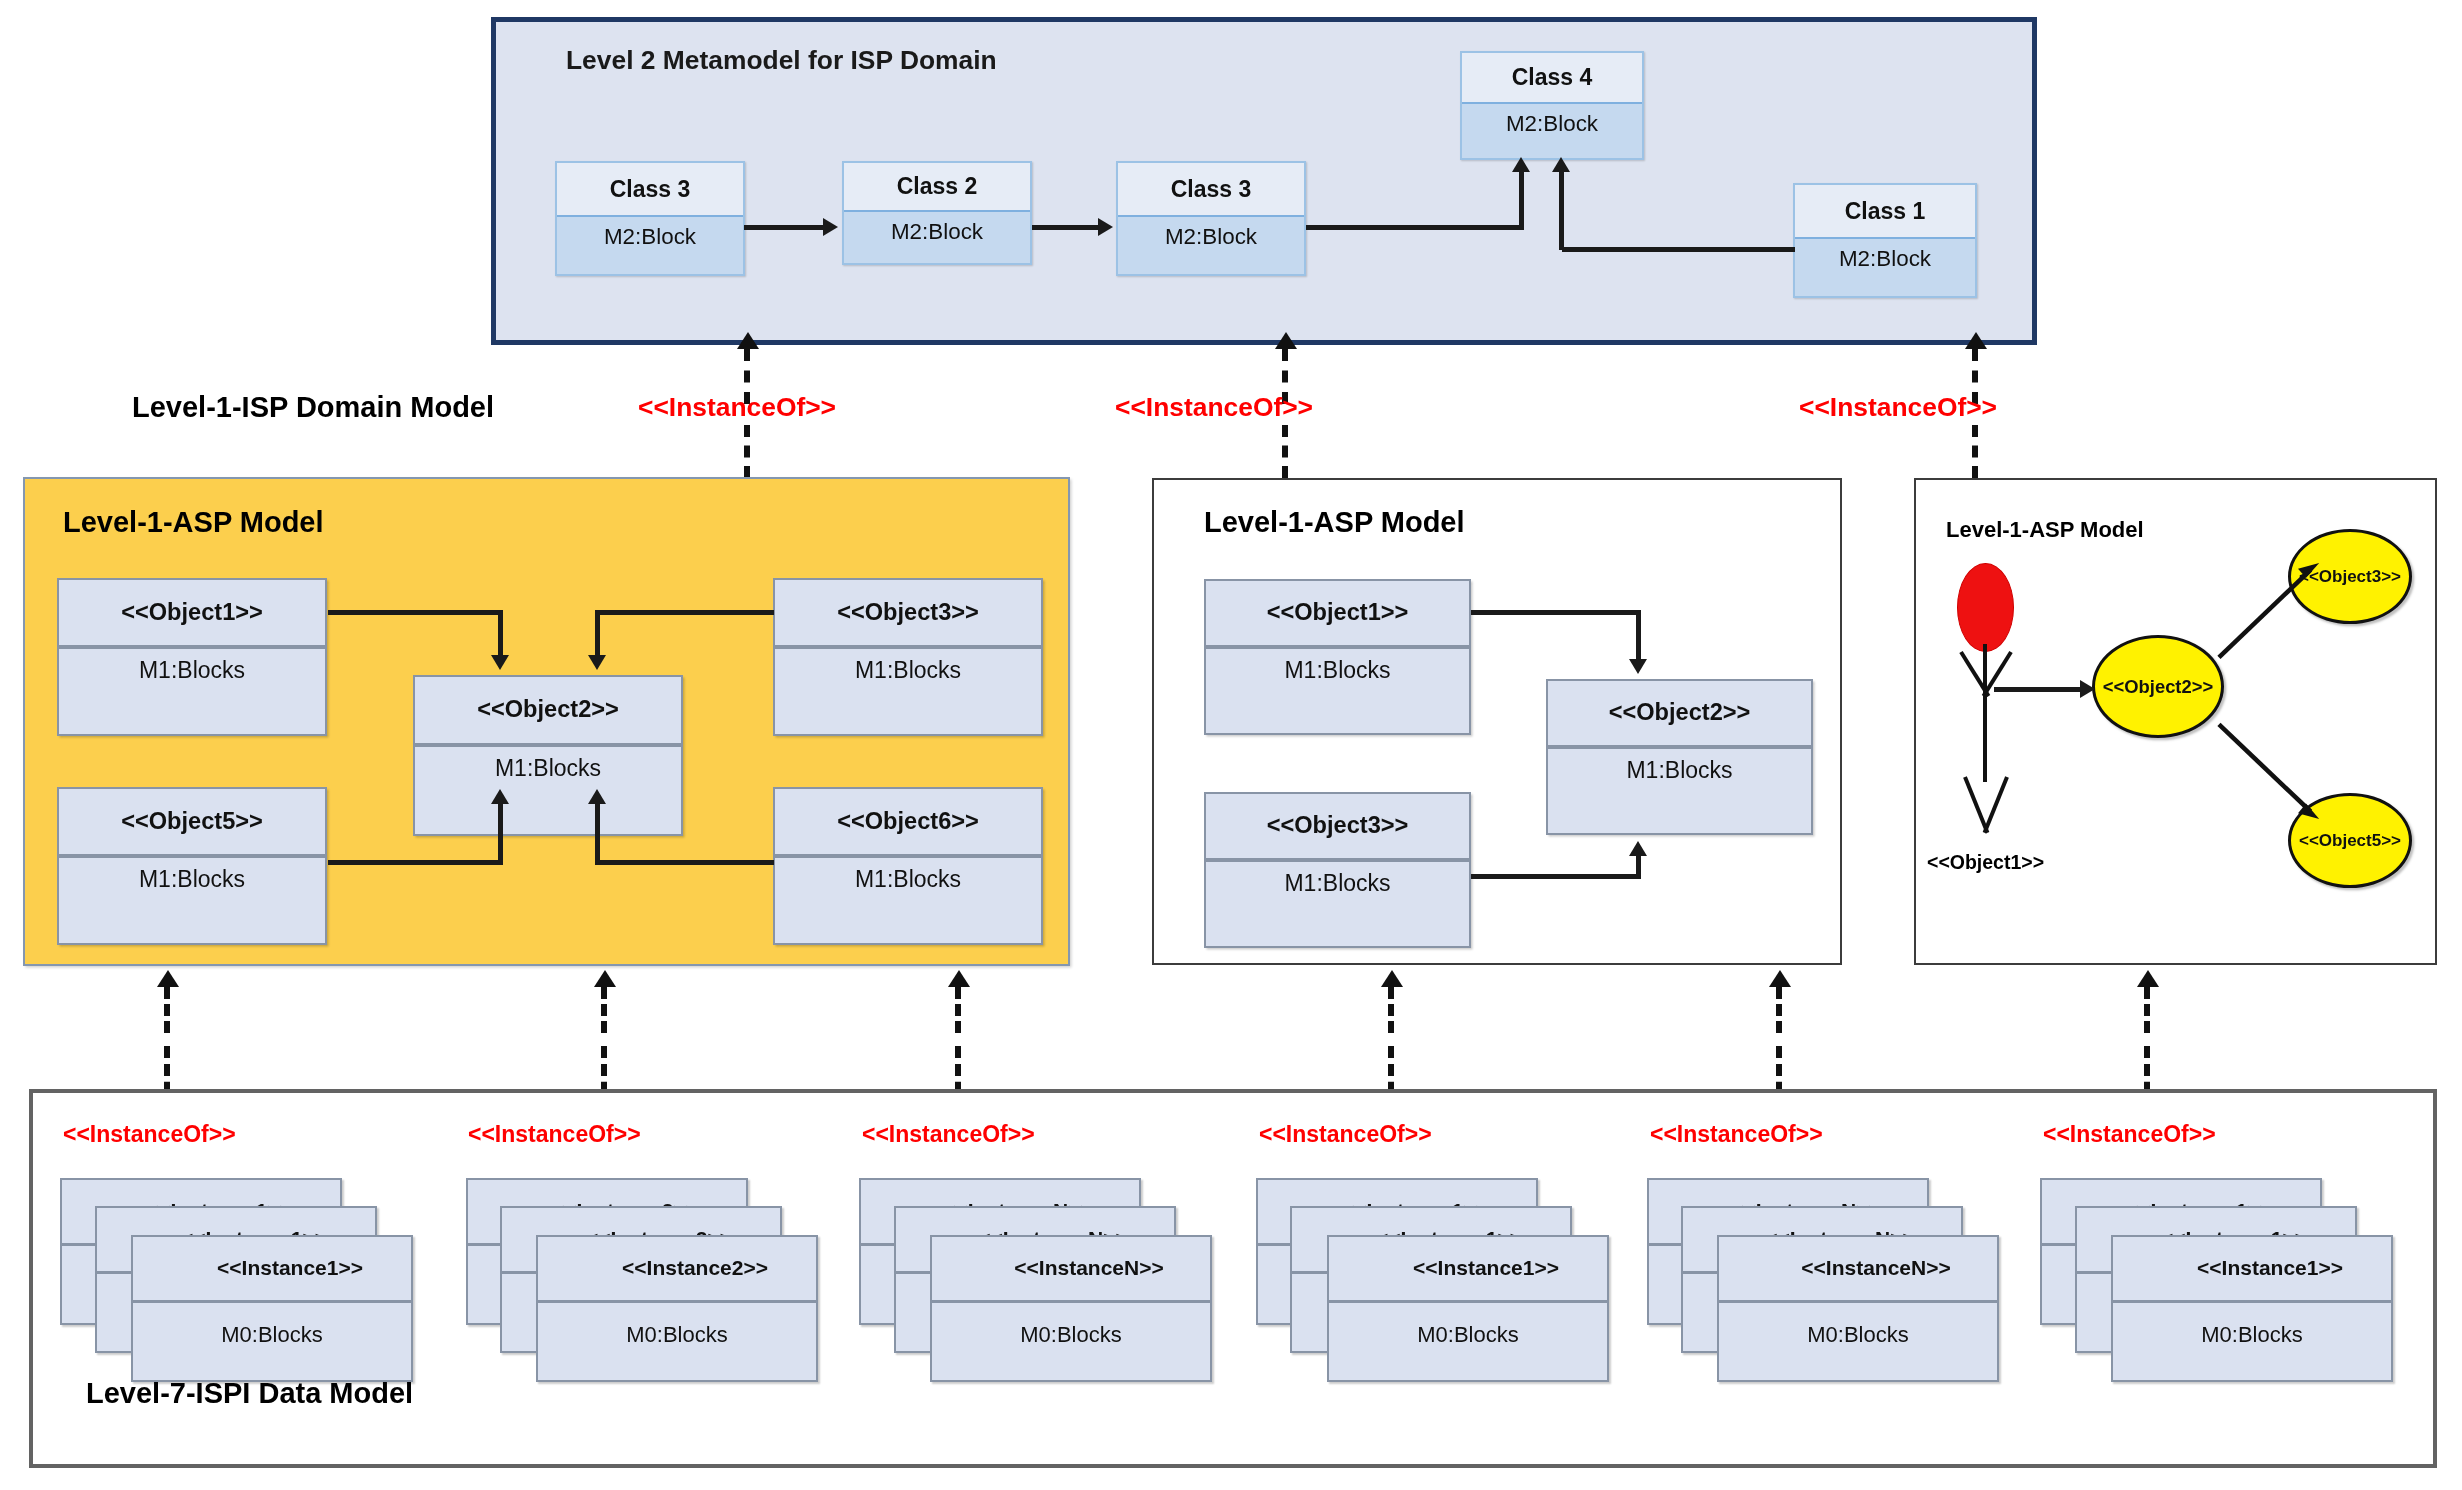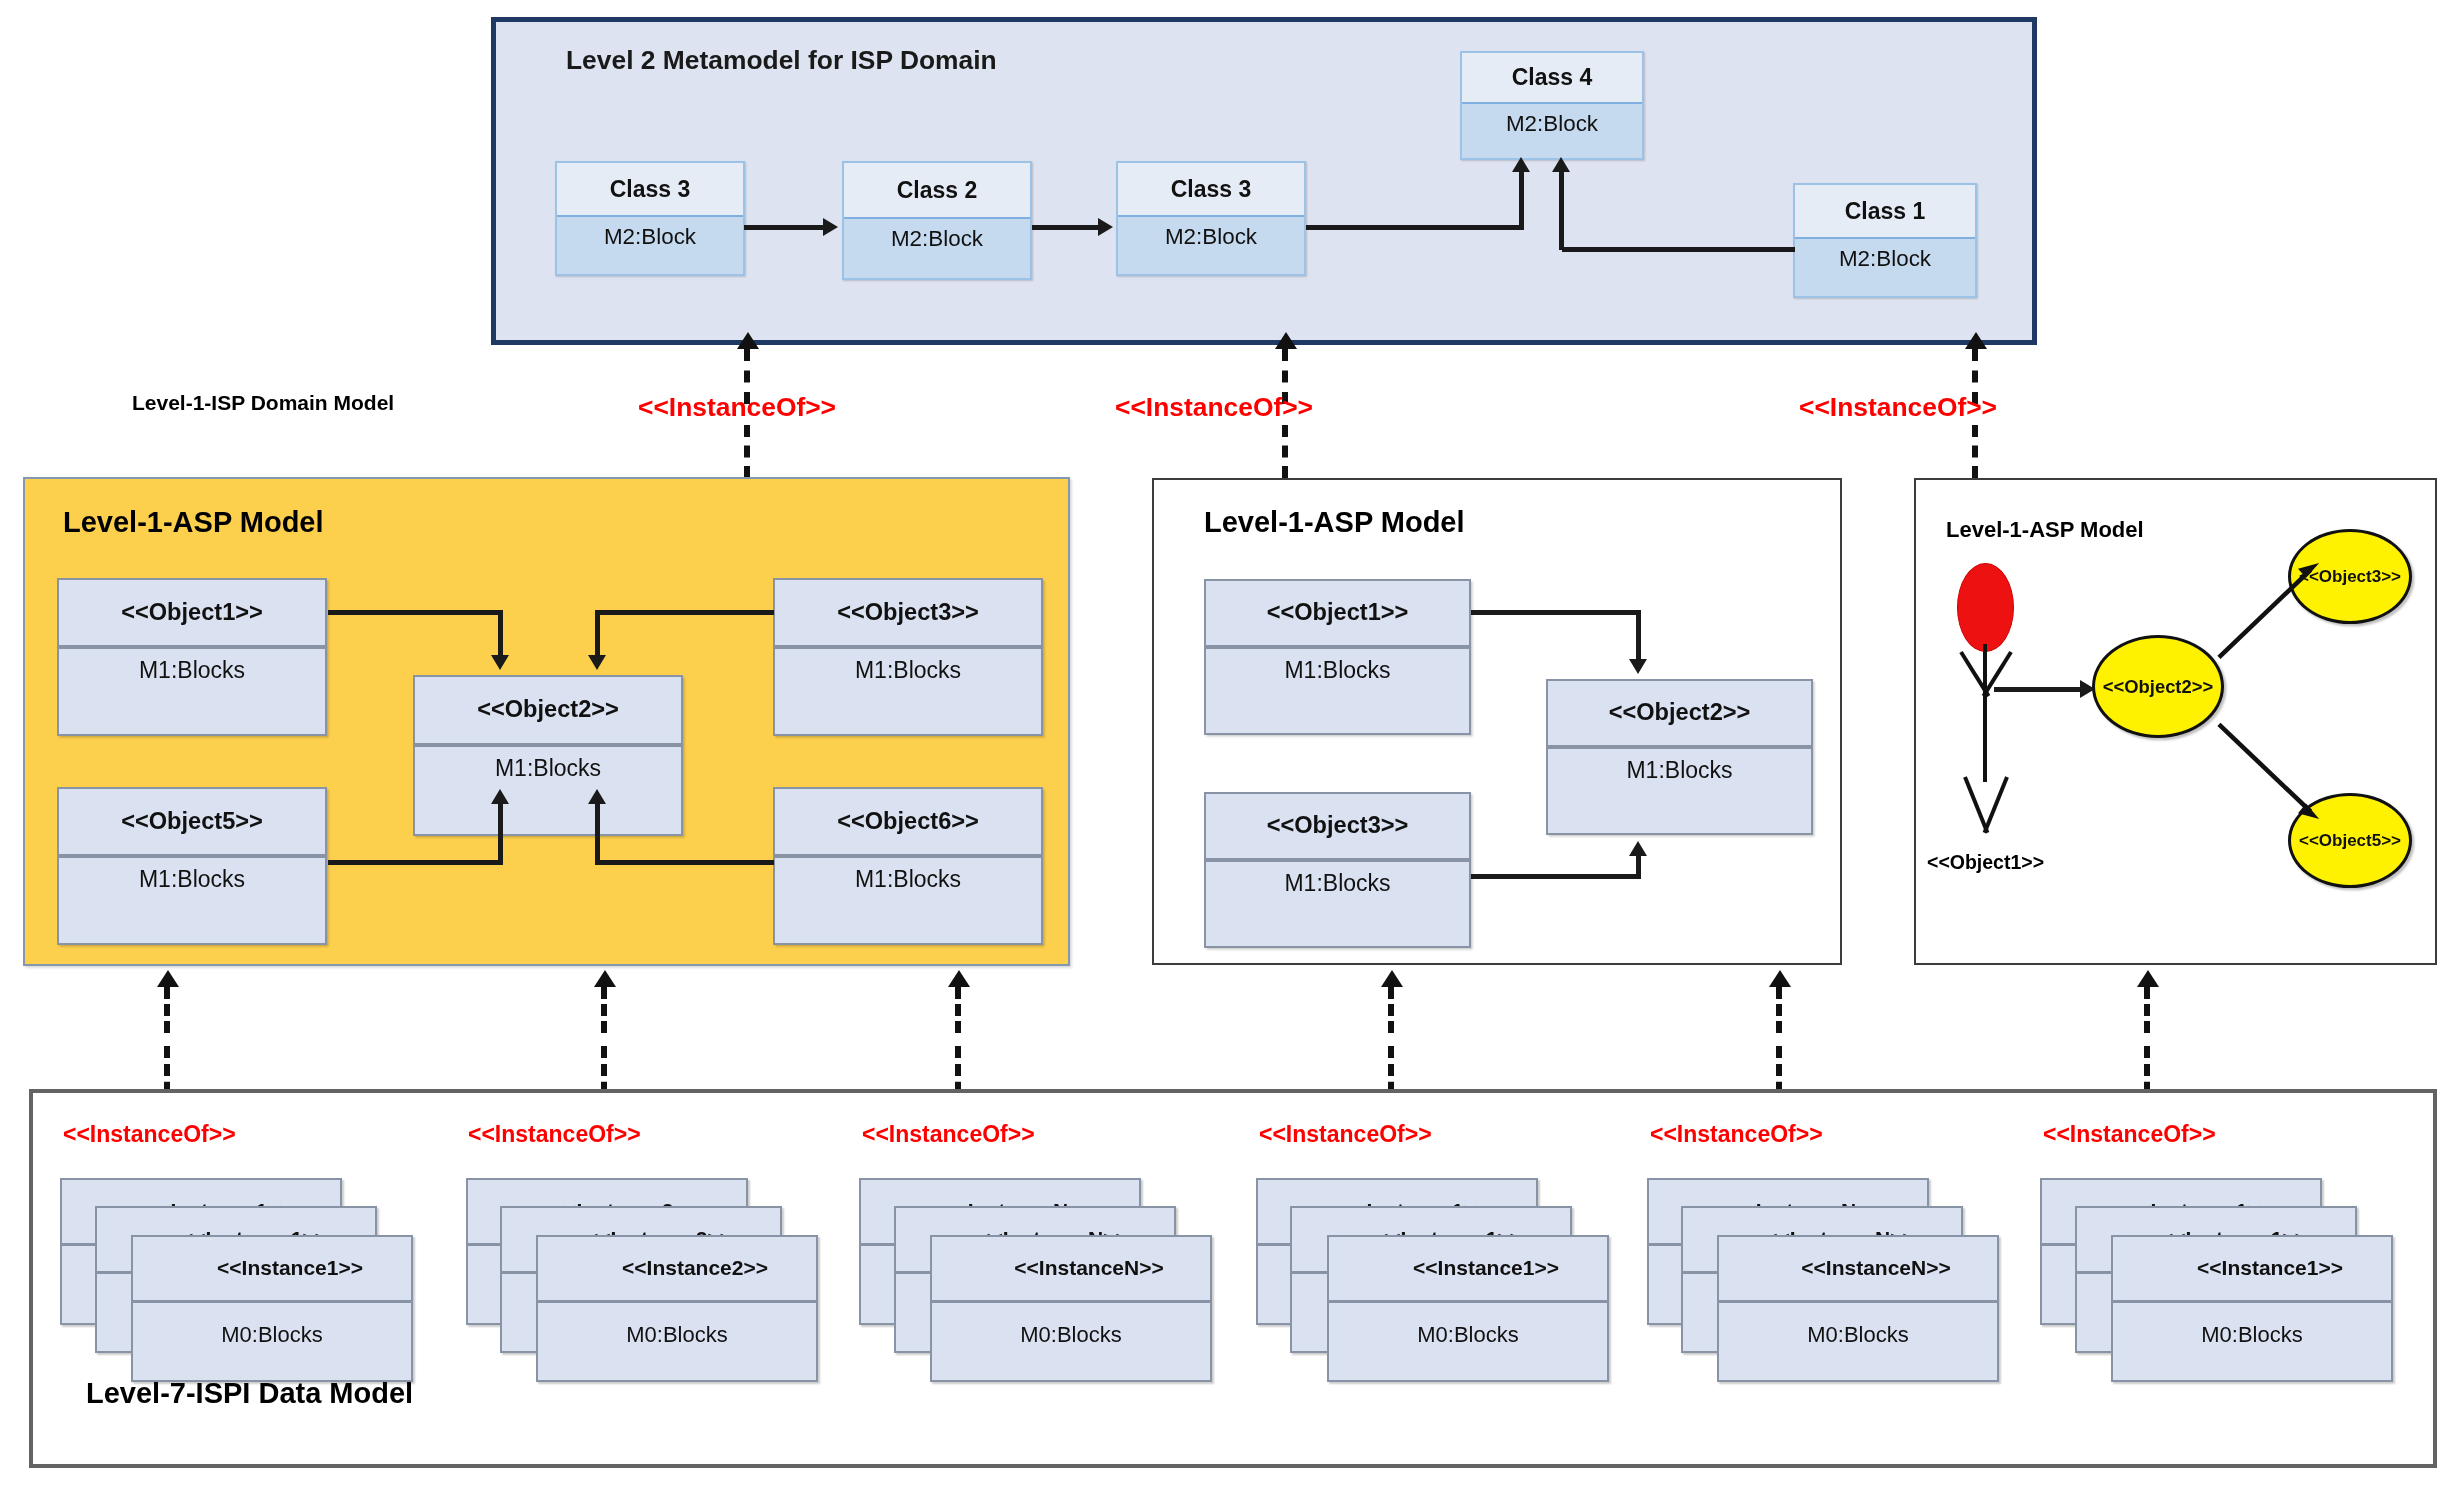--- a/index.html
+++ b/index.html
@@ -96,21 +96,21 @@
 <div id="stage">
 
   <div class="abs" id="metamodel"></div>
   <div class="abs lbl lbl-bold" id="metamodel-title">Level 2 Metamodel for ISP Domain</div>
 
   <div class="abs clsbox" style="left:555px;top:161px;width:190px;height:115px;">
     <div class="hd">Class 3</div>
     <div class="bd">M2:Block</div>
   </div>
 
-  <div class="abs clsbox" style="left:842px;top:161px;width:190px;height:119px;">
+  <div class="abs clsbox" style="left:842px;top:161px;width:190px;height:104px;">
     <div class="hd">Class 2</div>
     <div class="bd">M2:Block</div>
   </div>
 
   <div class="abs clsbox" style="left:1116px;top:161px;width:190px;height:115px;">
     <div class="hd">Class 3</div>
     <div class="bd">M2:Block</div>
   </div>
 
   <div class="abs clsbox" style="left:1460px;top:51px;width:184px;height:109px;">
@@ -142,21 +142,21 @@
   <div class="abs dash-v" style="left:744px;top:425px;height:53px;"></div>
 
   <div class="abs dash-v" style="left:1282px;top:349px;height:55px;"></div>
   <div class="abs dash-arrow-u" style="left:1275px;top:332px;"></div>
   <div class="abs dash-v" style="left:1282px;top:425px;height:53px;"></div>
 
   <div class="abs dash-v" style="left:1972px;top:349px;height:55px;"></div>
   <div class="abs dash-arrow-u" style="left:1965px;top:332px;"></div>
   <div class="abs dash-v" style="left:1972px;top:425px;height:53px;"></div>
 
-  <div class="abs lbl lbl-bold" style="left:132px;top:391px;font-size:21px;">Level-1-ISP Domain Model</div>
+  <div class="abs lbl lbl-bold" style="left:132px;top:391px;font-size:29px;">Level-1-ISP Domain Model</div>
   <div class="abs inst-of" style="left:638px;top:392px;">&lt;&lt;InstanceOf&gt;&gt;</div>
   <div class="abs inst-of" style="left:1115px;top:392px;">&lt;&lt;InstanceOf&gt;&gt;</div>
   <div class="abs inst-of" style="left:1799px;top:392px;">&lt;&lt;InstanceOf&gt;&gt;</div>
 
   <div class="abs" id="orange-model"></div>
   <div class="abs lbl lbl-bold" style="left:63px;top:506px;font-size:29px;">Level-1-ASP Model</div>
 
   <div class="abs objbox" style="left:57px;top:578px;width:270px;height:158px;">
     <div class="hd">&lt;&lt;Object1&gt;&gt;</div>
     <div class="bd">M1:Blocks</div>

